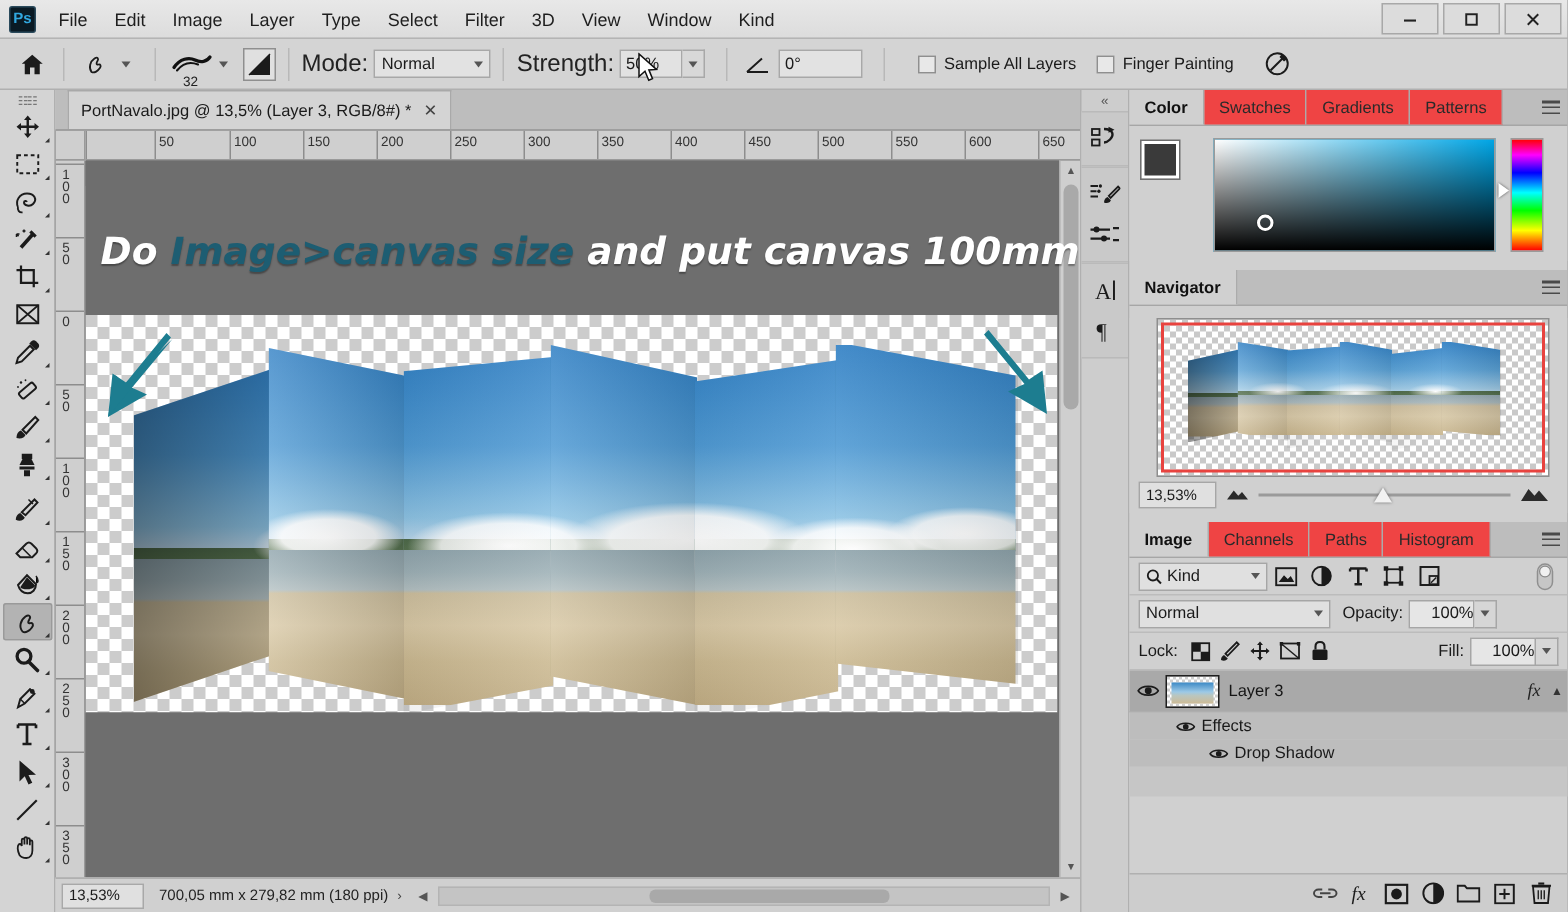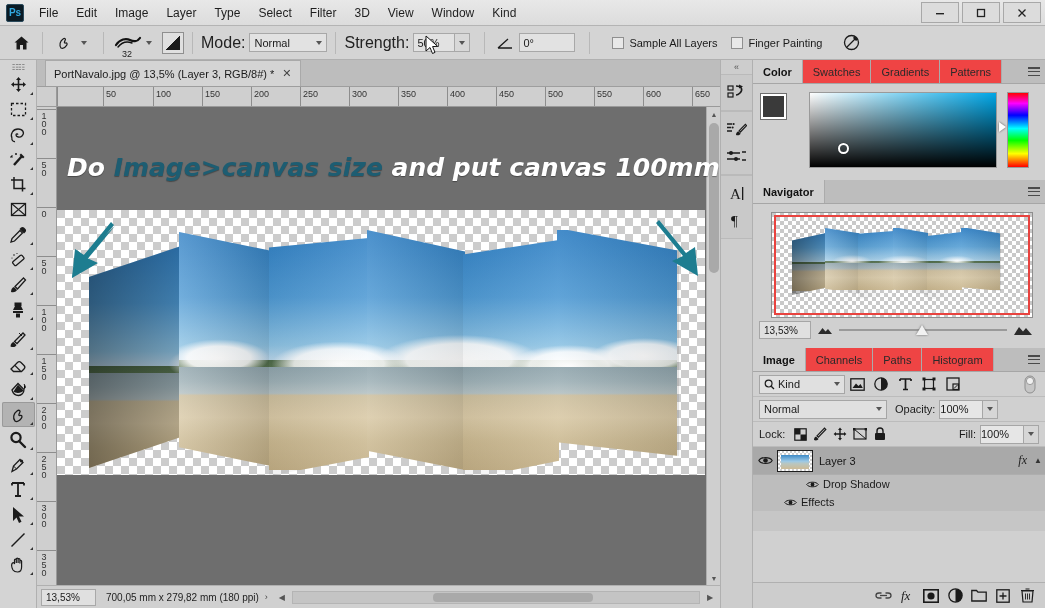--- a/index.html
+++ b/index.html
@@ -300,21 +300,21 @@
     display:flex; align-items:center; padding:0 4px; font-size:11px;
   }
   .kind-icon { width:24px; height:20px; display:flex; align-items:center; justify-content:center; }
   .toggle-pill { width:18px; height:18px; margin-left:auto; display:flex; align-items:center; justify-content:center;}
   #blend-select {
     width:128px; height:19px; background:#e0e0e0; border:1px solid #a6a6a6;
     display:flex; align-items:center; padding:0 4px; font-size:11px;
   }
   .num-field {
     width:44px; height:19px; background:#e6e6e6; border:1px solid #a6a6a6;
-    display:flex; align-items:center; justify-content:flex-start; font-size:11px;
+    display:flex; align-items:center; justify-content:flex-end; font-size:11px;
   }
   .num-drop { width:15px;height:19px;background:#d6d6d6;border:1px solid #a6a6a6;border-left:none;display:flex;align-items:center;justify-content:center;}
   .lock-icon { width:20px;height:20px;display:flex;align-items:center;justify-content:center; }
   #layer-list { background:#c6c6c6; height:84px; }
   .layer-row { display:flex; align-items:center; height:28px; background:#bdbdbd; border-bottom:1px solid #aeaeae; }
   .layer-row.selected { background:#a9a9a9; }
   .eye { width:24px; display:flex; align-items:center; justify-content:center; }
   .layer-thumb {
     width:36px; height:22px; border:1px solid #1f1f1f; margin-right:6px;
     background: repeating-conic-gradient(#ffffff 0% 25%, #cfcfcf 0% 50%) 0 0/4px 4px;
@@ -1016,38 +1016,38 @@
                   <circle cx="7.5" cy="5.5" r="2.3" fill="#1b1b1b"></circle>
                 </svg>
             </span>
             <span class="layer-thumb">
               <span class="mini"></span>
             </span>
             <span class="layer-name">Layer 3</span>
             <span class="layer-fx">fx</span>
             <span class="layer-caret">▲</span>
           </div>
+          <div class="sub-row" style="padding-left:26px;">
+            <span class="eye">
+              <svg width="13" height="9" viewBox="0 0 13 9">
+                  <path d="M0.7 4.5 C2.6 1.4 10.4 1.4 12.3 4.5 C10.4 7.6 2.6 7.6 0.7 4.5 Z" fill="none" stroke="#1b1b1b" stroke-width="1"></path>
+                  <circle cx="6.5" cy="4.5" r="1.9" fill="#1b1b1b"></circle>
+                </svg>
+            </span>
+            <span>Effects</span>
+          </div>
           <div class="sub-row" style="padding-left:48px;">
             <span class="eye">
               <svg width="13" height="9" viewBox="0 0 13 9">
                   <path d="M0.7 4.5 C2.6 1.4 10.4 1.4 12.3 4.5 C10.4 7.6 2.6 7.6 0.7 4.5 Z" fill="none" stroke="#1b1b1b" stroke-width="1"></path>
                   <circle cx="6.5" cy="4.5" r="1.9" fill="#1b1b1b"></circle>
                 </svg>
             </span>
             <span>Drop Shadow</span>
           </div>
-          <div class="sub-row" style="padding-left:26px;">
-            <span class="eye">
-              <svg width="13" height="9" viewBox="0 0 13 9">
-                  <path d="M0.7 4.5 C2.6 1.4 10.4 1.4 12.3 4.5 C10.4 7.6 2.6 7.6 0.7 4.5 Z" fill="none" stroke="#1b1b1b" stroke-width="1"></path>
-                  <circle cx="6.5" cy="4.5" r="1.9" fill="#1b1b1b"></circle>
-                </svg>
-            </span>
-            <span>Effects</span>
-          </div>
         </div>
       </div>
     </div>
 
     <div id="layer-footer">
       <div class="lf-btn">
         <svg width="17" height="11" viewBox="0 0 17 11">
             <path d="M6.5 3 L4 3 C2.3 3 1 4.2 1 5.5 C1 6.8 2.3 8 4 8 L6.5 8" fill="none" stroke="#444" stroke-width="1.3"></path>
             <path d="M10.5 3 L13 3 C14.7 3 16 4.2 16 5.5 C16 6.8 14.7 8 13 8 L10.5 8" fill="none" stroke="#444" stroke-width="1.3"></path>
             <path d="M5 5.5 L12 5.5" stroke="#444" stroke-width="1.3"></path>

